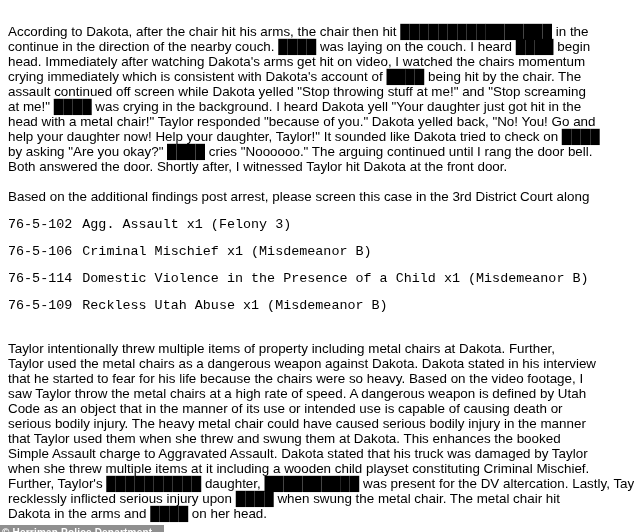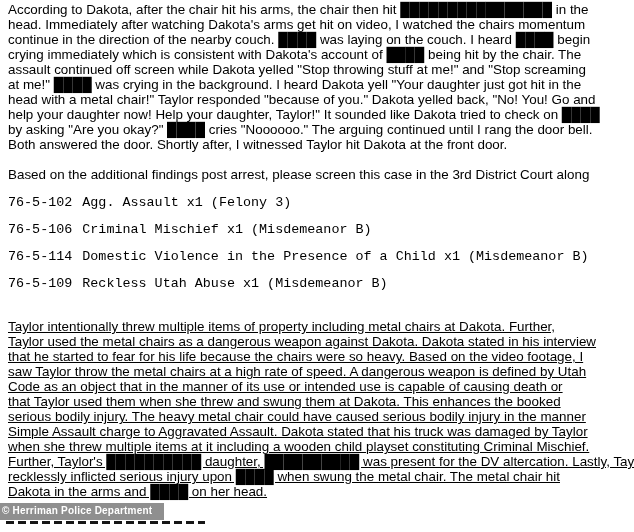--- a/index.html
+++ b/index.html
@@ -10,21 +10,21 @@
   body {
     width: 634px;
     height: 532px;
     overflow: hidden;
     font-family: "Liberation Sans", "DejaVu Sans", sans-serif;
     font-size: 13.4px;
     color: #000000;
     -webkit-font-smoothing: antialiased;
   }
   .doc {
-    padding: 2px 8px 0 8px;
+    padding: 24px 8px 0 8px;
     box-sizing: border-box;
     width: 634px;
   }
   .para { margin: 0; padding: 0; }
   .line {
     white-space: pre;
     line-height: 15px;
     height: 15px;
     overflow: visible;
   }
@@ -33,21 +33,21 @@
   .charge {
     display: flex;
     gap: 10px;
     line-height: 15px;
     height: 15px;
     margin-bottom: 12px;
     white-space: pre;
     font-family: Liberation Mono, monospace;
   }
   .charge.last { margin-bottom: 28px; }
-  #p3 { margin-bottom: 3px; text-decoration: underline; }
+  #p3 { margin-bottom: 3px; }
   .footer-wrap { margin-left: 0; }
   .credit-badge {
     display: inline-block;
     background: #8f8f8f;
     color: #ffffff;
     font-weight: bold;
     font-size: 10px;
     line-height: 16px;
     height: 17px;
     padding: 0 12px 0 2px;
@@ -61,22 +61,22 @@
     background: repeating-linear-gradient(90deg, #161616 0 8px, transparent 8px 12px);
   }
 </style>
 </head>
 <body>
 
 <div class="doc">
 
   <div id="p1" class="para">
       <div class="line">According to Dakota, after the chair hit his arms, the chair then hit ████████████████ in the</div>
+      <div class="line">continue in the direction of the nearby couch. ████ was laying on the couch. I heard ████ begin</div>
       <div class="line">head. Immediately after watching Dakota's arms get hit on video, I watched the chairs momentum</div>
-      <div class="line">continue in the direction of the nearby couch. ████ was laying on the couch. I heard ████ begin</div>
       <div class="line">crying immediately which is consistent with Dakota's account of ████ being hit by the chair. The</div>
       <div class="line">assault continued off screen while Dakota yelled "Stop throwing stuff at me!" and "Stop screaming</div>
       <div class="line">at me!" ████ was crying in the background. I heard Dakota yell "Your daughter just got hit in the</div>
       <div class="line">head with a metal chair!" Taylor responded "because of you." Dakota yelled back, "No! You! Go and</div>
       <div class="line">help your daughter now! Help your daughter, Taylor!" It sounded like Dakota tried to check on ████</div>
       <div class="line">by asking "Are you okay?" ████ cries "Noooooo." The arguing continued until I rang the door bell.</div>
       <div class="line">Both answered the door. Shortly after, I witnessed Taylor hit Dakota at the front door.</div>
     </div>
 
   <div id="p2" class="para">
@@ -101,22 +101,22 @@
       <span>Reckless Utah Abuse x1 (Misdemeanor B)</span>
     </div>
   </div>
 
   <div id="p3" class="para">
       <div class="line">Taylor intentionally threw multiple items of property including metal chairs at Dakota. Further,</div>
       <div class="line">Taylor used the metal chairs as a dangerous weapon against Dakota. Dakota stated in his interview</div>
       <div class="line">that he started to fear for his life because the chairs were so heavy. Based on the video footage, I</div>
       <div class="line">saw Taylor throw the metal chairs at a high rate of speed. A dangerous weapon is defined by Utah</div>
       <div class="line">Code as an object that in the manner of its use or intended use is capable of causing death or</div>
+      <div class="line">serious bodily injury. The heavy metal chair could have caused serious bodily injury in the manner</div>
       <div class="line">that Taylor used them when she threw and swung them at Dakota. This enhances the booked</div>
-      <div class="line">serious bodily injury. The heavy metal chair could have caused serious bodily injury in the manner</div>
       <div class="line">Simple Assault charge to Aggravated Assault. Dakota stated that his truck was damaged by Taylor</div>
       <div class="line">when she threw multiple items at it including a wooden child playset constituting Criminal Mischief.</div>
       <div class="line">Further, Taylor's ██████████ daughter, ██████████ was present for the DV altercation. Lastly, Taylor</div>
       <div class="line">recklessly inflicted serious injury upon ████ when swung the metal chair. The metal chair hit</div>
       <div class="line">Dakota in the arms and ████ on her head.</div>
     </div>
 
 </div>
 
 <div class="footer-wrap">

